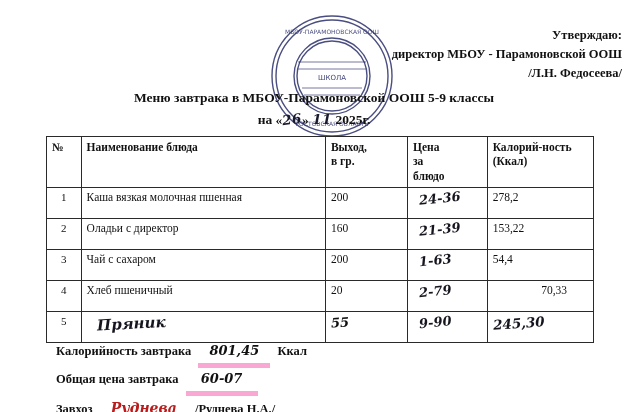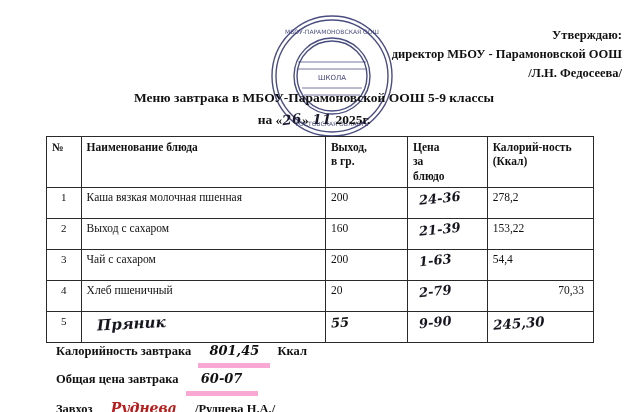--- a/index.html
+++ b/index.html
@@ -145,21 +145,21 @@
   .out-hand {
     display: inline-block;
     font-family: "DejaVu Serif", serif;
     font-weight: bold;
     font-style: italic;
     transform: rotate(-3deg);
     font-size: 13px;
   }
 
   
-  td.c-cal.right { text-align: right; padding-right: 9px; }
+  td.c-cal.right { text-align: right; padding-right: 26px; }
 
   
   .footer {
     position: absolute;
     left: 56px;
     top: 340px;
     font-size: 12.5px;
     font-weight: bold;
     line-height: 1.75;
   }
@@ -260,21 +260,21 @@
           <td class="c-name">Каша вязкая молочная пшенная</td>
           <td class="c-out">200</td>
           <td class="c-price">
             <span class="price-hand">24-36</span>
           </td>
           <td class="c-cal">278,2</td>
         </tr>
 
         <tr>
           <td class="c-num">2</td>
-          <td class="c-name">Выход с сахаром</td>
+          <td class="c-name">Оладьи с директор</td>
           <td class="c-out">160</td>
           <td class="c-price">
             <span class="price-hand">21-39</span>
           </td>
           <td class="c-cal">153,22</td>
         </tr>
 
         <tr>
           <td class="c-num">3</td>
           <td class="c-name">Чай с сахаром</td>

